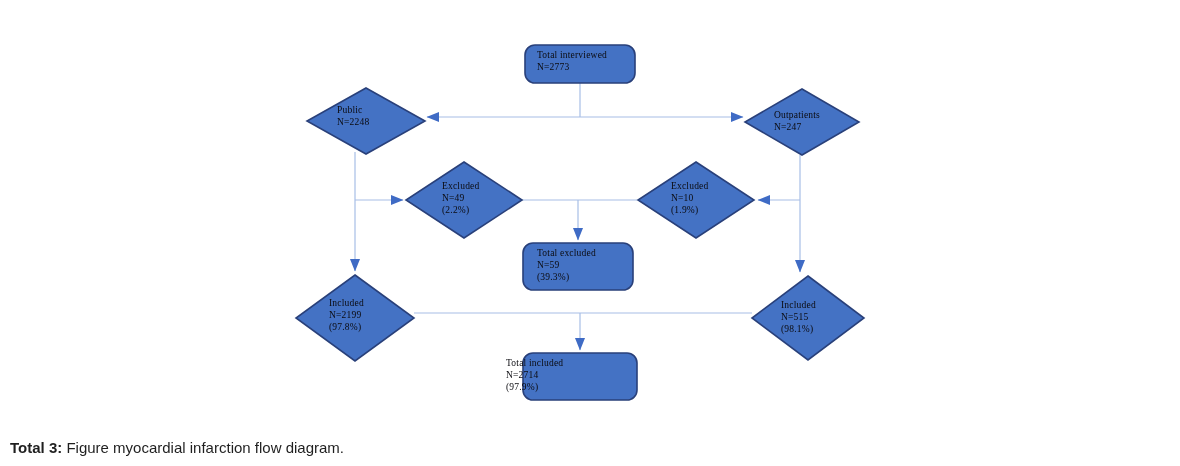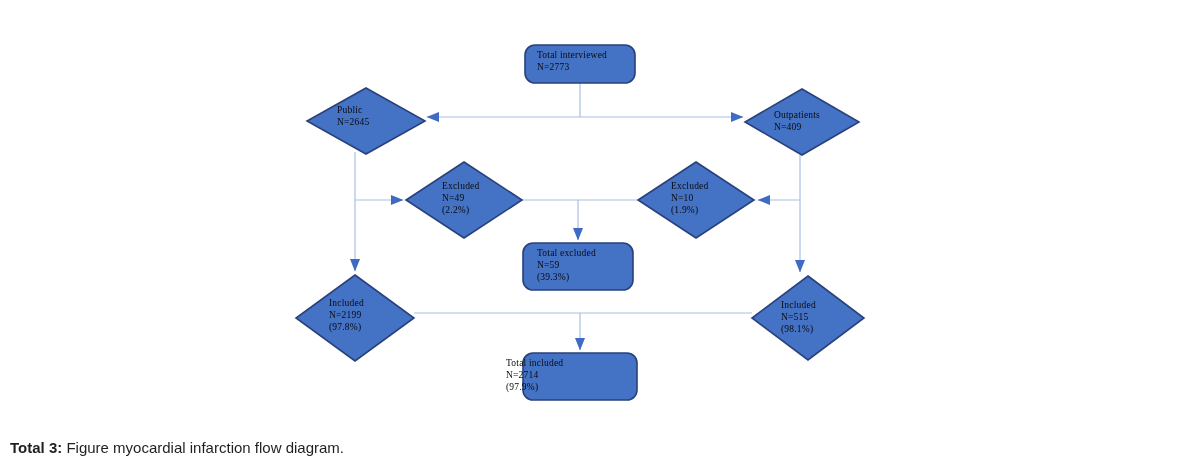--- a/index.html
+++ b/index.html
@@ -100,24 +100,24 @@
     <polygon class="node" points="355,275 414,318 355,361 296,318"></polygon>
     <polygon class="node" points="808,276 864,318 808,360 752,318"></polygon>
 
     <rect class="node" x="523" y="353" width="114" height="47" rx="10"></rect>
   </svg>
 
   <div class="node-label" style="left:537px; top:49px;">Total interviewed
 N=2773</div>
 
   <div class="node-label" style="left:337px; top:104px;">Public
-N=2645</div>
+N=2248</div>
 
   <div class="node-label" style="left:774px; top:109px;">Outpatients
-N=409</div>
+N=247</div>
 
   <div class="node-label" style="left:442px; top:180px;">Excluded
 N=49
 (2.2%)</div>
 
   <div class="node-label" style="left:671px; top:180px;">Excluded
 N=10
 (1.9%)</div>
 
   <div class="node-label" style="left:537px; top:247px;">Total excluded

